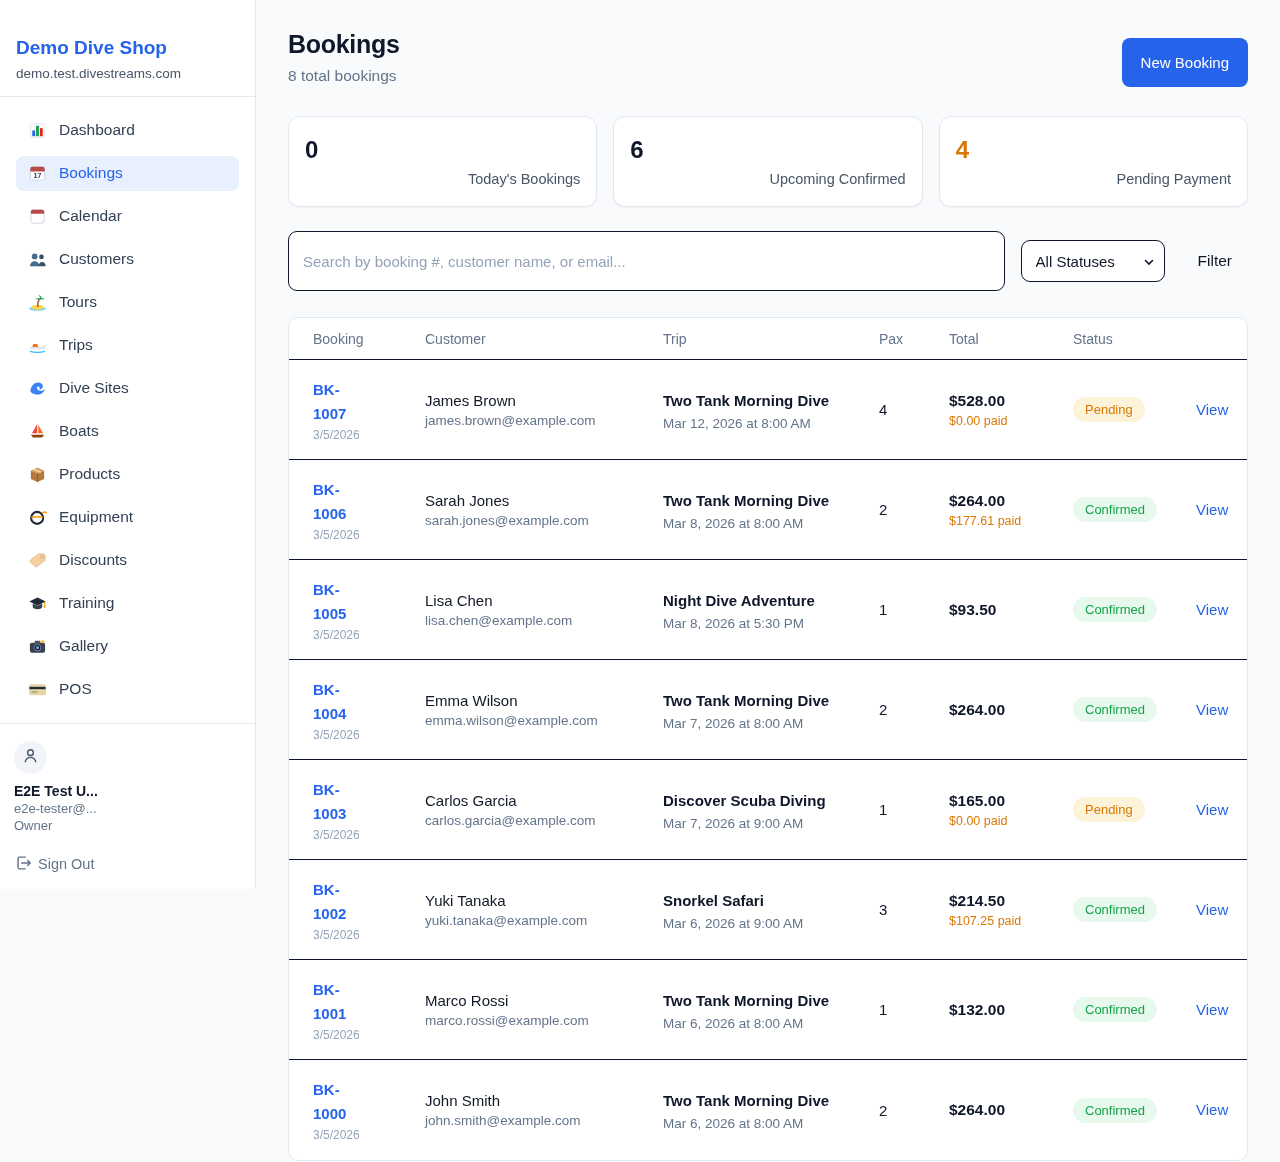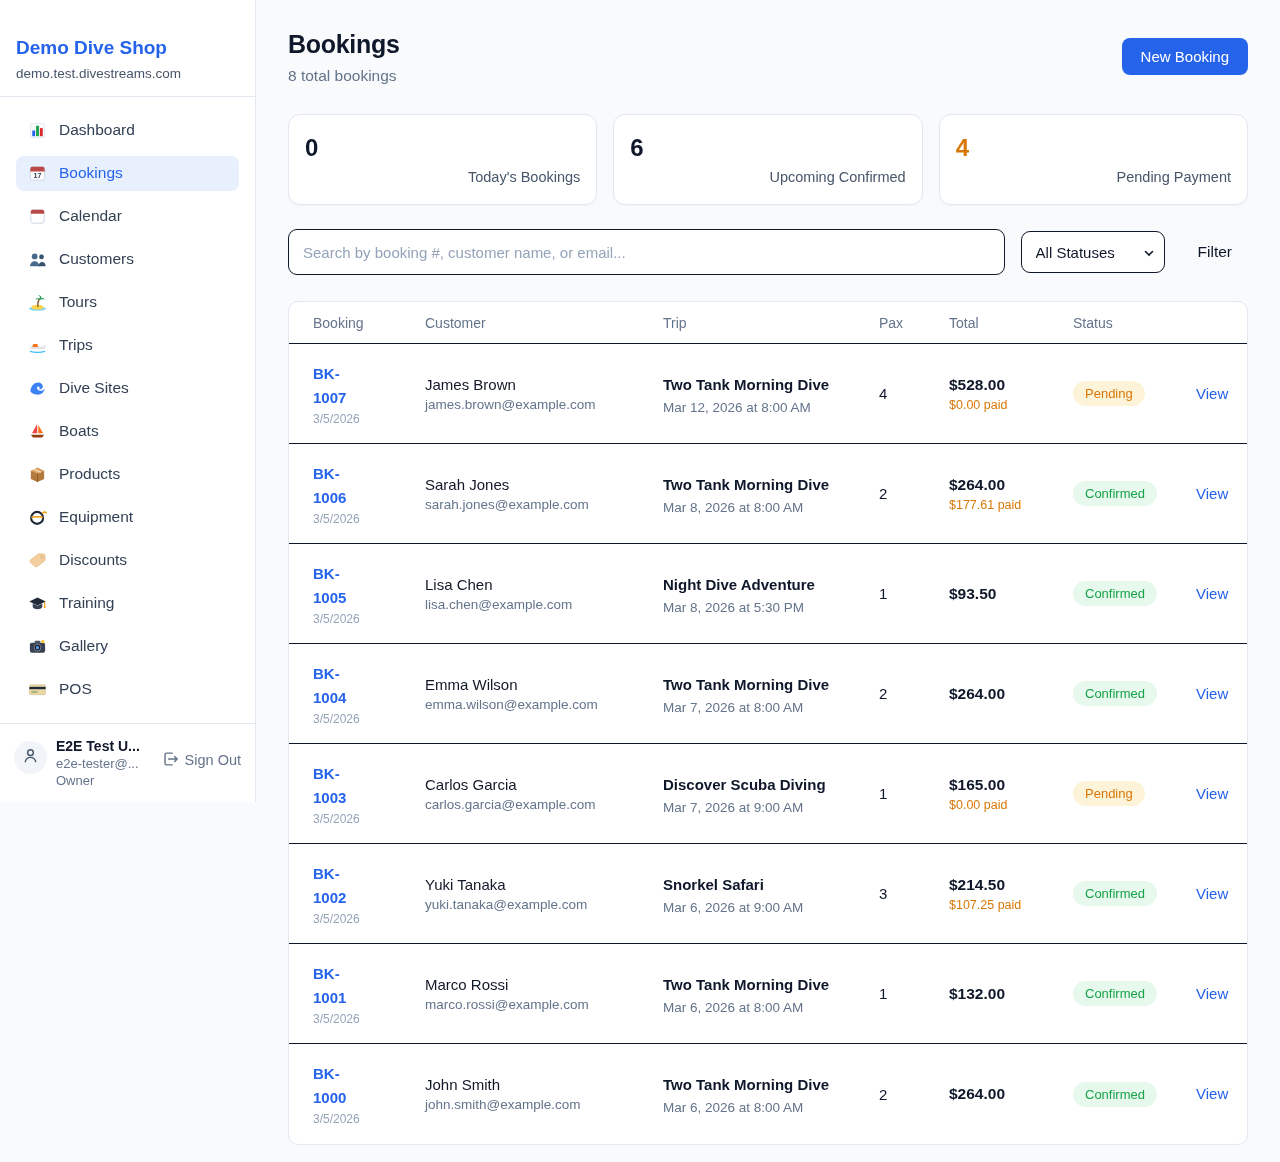--- a/index.html
+++ b/index.html
@@ -20,42 +20,42 @@
   .sidebar{width:256px;flex:0 0 256px;background:var(--panel-bg);border-right:1px solid var(--border-light);}
   .brand{padding:17px 16px 15px;border-bottom:1px solid var(--border-light);margin-top:20px;}
   .brand-name{font-size:19px;font-weight:700;color:var(--accent);line-height:1.2;}
   .brand-domain{font-size:13.5px;color:#475569;margin-top:6px;}
   .nav{padding:16px 16px 8px;}
   .nav-item{display:flex;align-items:center;gap:12px;padding:8px 12px;margin-bottom:8px;
     border-radius:8px;font-size:15.5px;color:var(--text);cursor:pointer;}
   .nav-item.active{background:var(--accent-soft);color:var(--accent);font-weight:500;}
   .nav-icon{width:19px;height:19px;flex:0 0 19px;display:inline-flex;}
   .nav-icon svg{width:19px;height:19px;}
-  .sidebar-footer{border-top:1px solid var(--border-light);padding:14px 14px;display:flex;align-items:flex-start;gap:9px;}
+  .sidebar-footer{border-top:1px solid var(--border-light);padding:14px 14px;display:flex;align-items:flex-start;gap:9px;flex-direction:column;}
   .avatar{width:33px;height:33px;border-radius:50%;background:#f1f5f9;display:flex;align-items:center;justify-content:center;flex:0 0 33px;margin-top:3px;}
   .user-info{flex:1;min-width:0;}
   .user-name{font-size:14px;font-weight:700;white-space:nowrap;overflow:hidden;}
   .user-email,.user-role{font-size:13px;color:var(--muted);margin-top:2px;white-space:nowrap;overflow:hidden;}
   .signout{display:flex;align-items:center;gap:6px;color:var(--muted);font-size:14.5px;cursor:pointer;margin-top:12px;white-space:nowrap;}
   
   .main{flex:1;padding:30px 32px 32px;}
   .page-header{display:flex;align-items:flex-start;justify-content:space-between;}
   .page-title{font-size:25px;font-weight:700;letter-spacing:-0.3px;}
   .page-subtitle{font-size:15.5px;color:var(--muted);margin-top:8px;}
   .btn-primary{background:var(--accent);color:#fff;border:none;border-radius:8px;
-    font-size:15px;font-weight:500;padding:10px 19px;cursor:pointer;margin-top:8px;
+    font-size:15px;font-weight:500;padding:16px 19px;cursor:pointer;margin-top:8px;
     font-family:inherit;}
   .stats{display:grid;grid-template-columns:1fr 1fr 1fr;gap:16px;margin-top:29px;}
   .stat-card{background:var(--panel-bg);border:1px solid var(--border-light);border-radius:12px;
     padding:19px 16px;box-shadow:0 1px 2px rgba(15,23,42,.04);}
   .stat-value{font-size:24px;font-weight:700;}
   .stat-value.warning{color:var(--orange);}
   .stat-label{font-size:14.5px;color:#475569;margin-top:7px;text-align:right;}
   .filter-row{display:flex;align-items:center;margin-top:24px;}
-  .search-input{flex:1;height:46px;border:1px solid var(--border-dark);border-radius:9px;
+  .search-input{flex:1;height:60px;border:1px solid var(--border-dark);border-radius:9px;
     padding:0 14px;font-size:15px;color:var(--title);background:#fff;font-family:inherit;outline:none;}
   .search-input::placeholder{color:var(--faint);}
   .select-wrap{position:relative;margin-left:16px;}
   .status-select{appearance:none;-webkit-appearance:none;height:42px;width:144px;
     border:1px solid var(--border-dark);border-radius:9px;background:#fff;
     padding:0 30px 0 14px;font-size:15px;color:var(--title);font-family:inherit;cursor:pointer;outline:none;}
   .select-chevron{position:absolute;right:10px;top:14px;pointer-events:none;}
   .filter-label{margin-left:33px;margin-right:16px;font-size:15.5px;color:var(--title);cursor:pointer;}
   
   .table-card{background:var(--panel-bg);border:1px solid var(--border-light);border-radius:10px;

